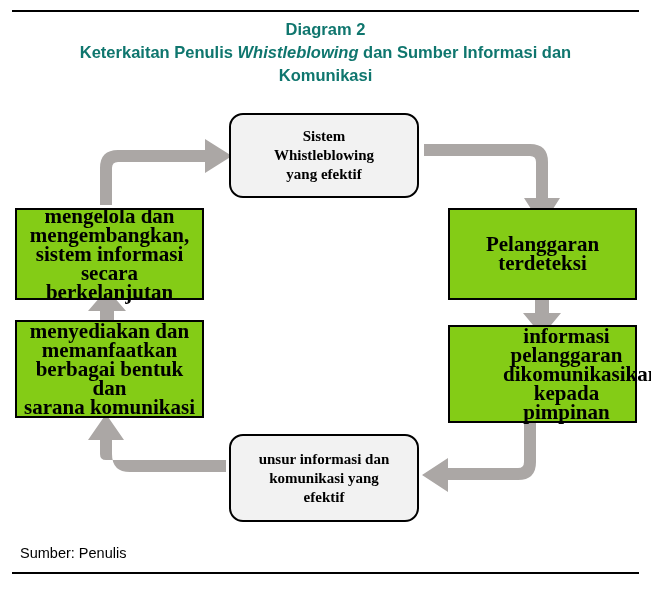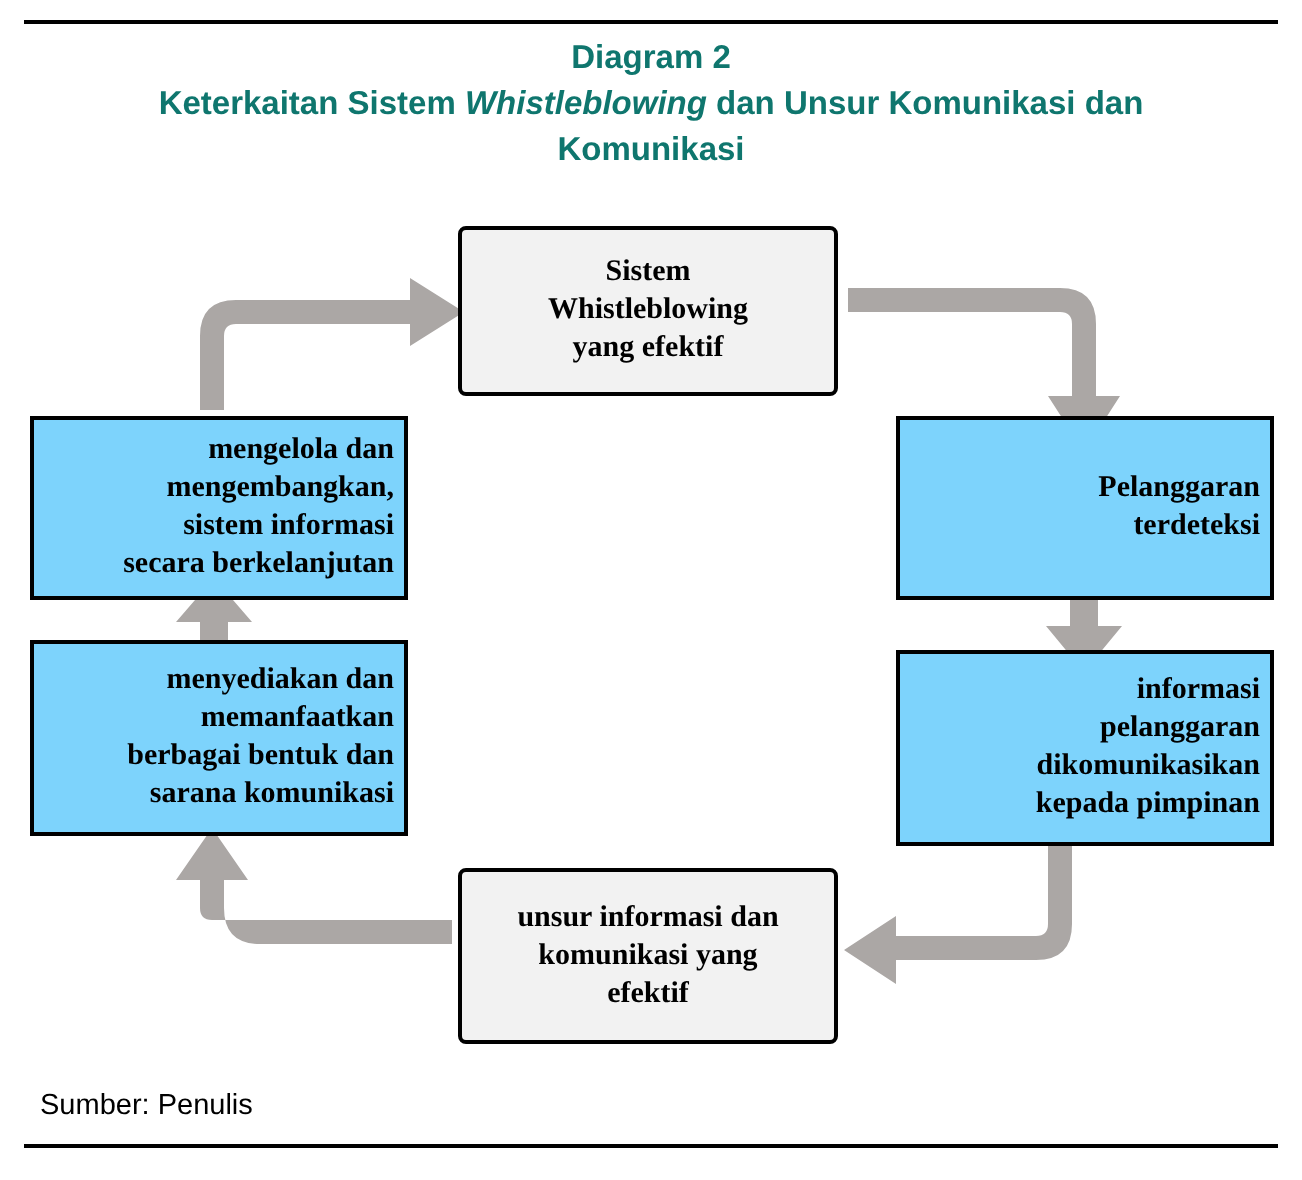--- a/index.html
+++ b/index.html
@@ -67,31 +67,30 @@
   }
   .node .label {
     display: block;
     width: 100%;
     padding: 0 5px;
     box-sizing: border-box;
     white-space: pre-line;
   }
   .node-round {
     border: 2.2px solid #000000;
-    border-radius: 4px;
+    border-radius: 14px;
     background: #f2f2f2;
     font-size: 15px;
     line-height: 19px;
   }
   .node-rect {
     border: 2.2px solid #000000;
-    background: #7dd3fc;
-    font-size: 15px;
+    background: #84cc16;
+    font-size: 21px;
     line-height: 19px;
-    text-align: right;
   }
 
   #node-sistem-whistleblowing { left: 229px; top: 113px; width: 190px; height: 85px; }
   #node-pelanggaran-terdeteksi { left: 448px; top: 208px; width: 189px; height: 92px; }
   #node-informasi-pelanggaran { left: 448px; top: 325px; width: 189px; height: 98px; padding-left: 48px; }
   #node-unsur-informasi { left: 229px; top: 434px; width: 190px; height: 88px; }
   #node-menyediakan-memanfaatkan { left: 15px; top: 320px; width: 189px; height: 98px; }
   #node-mengelola-mengembangkan { left: 15px; top: 208px; width: 189px; height: 92px; }
 
   
@@ -106,21 +105,21 @@
 </style>
 </head>
 <body>
 
 <div id="page">
 
   <div class="rule" id="rule-top"></div>
 
   <div id="title-block">
     <div>Diagram 2</div>
-    <div><span>Keterkaitan Sistem </span><span class="ital">Whistleblowing</span><span> dan Unsur Komunikasi dan</span></div>
+    <div><span>Keterkaitan Penulis </span><span class="ital">Whistleblowing</span><span> dan Sumber Informasi dan</span></div>
     <div>Komunikasi</div>
   </div>
 
   <svg id="arrow-layer" viewBox="0 0 651 590" xmlns="http://www.w3.org/2000/svg">
 
     <g>
       <path d="M 100 205
                L 100 168
                Q 100 150 118 150
                L 205 150

